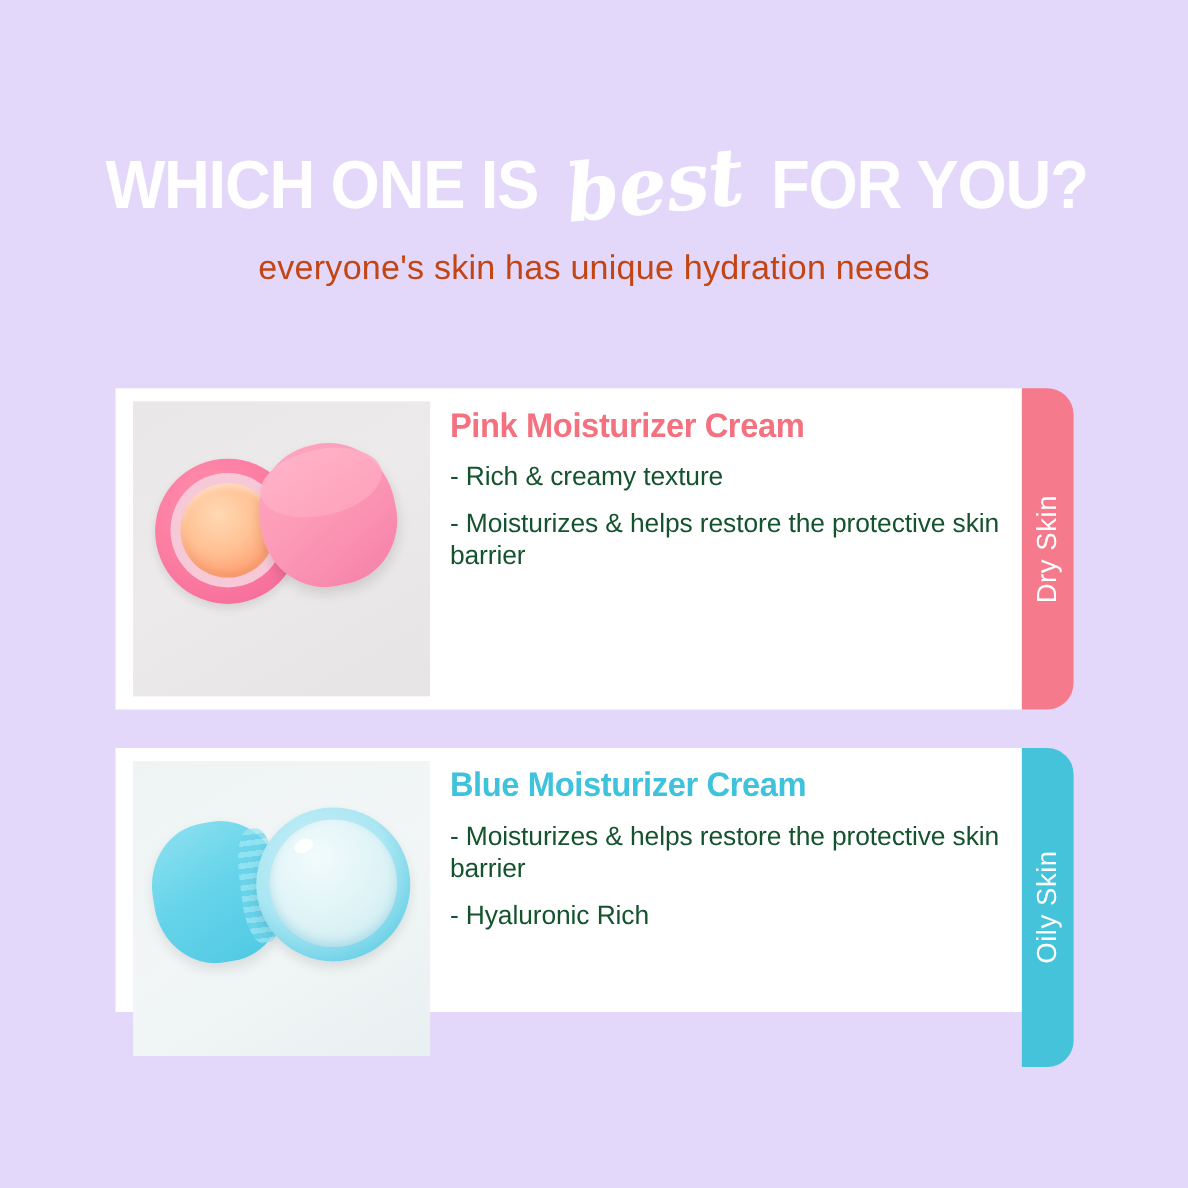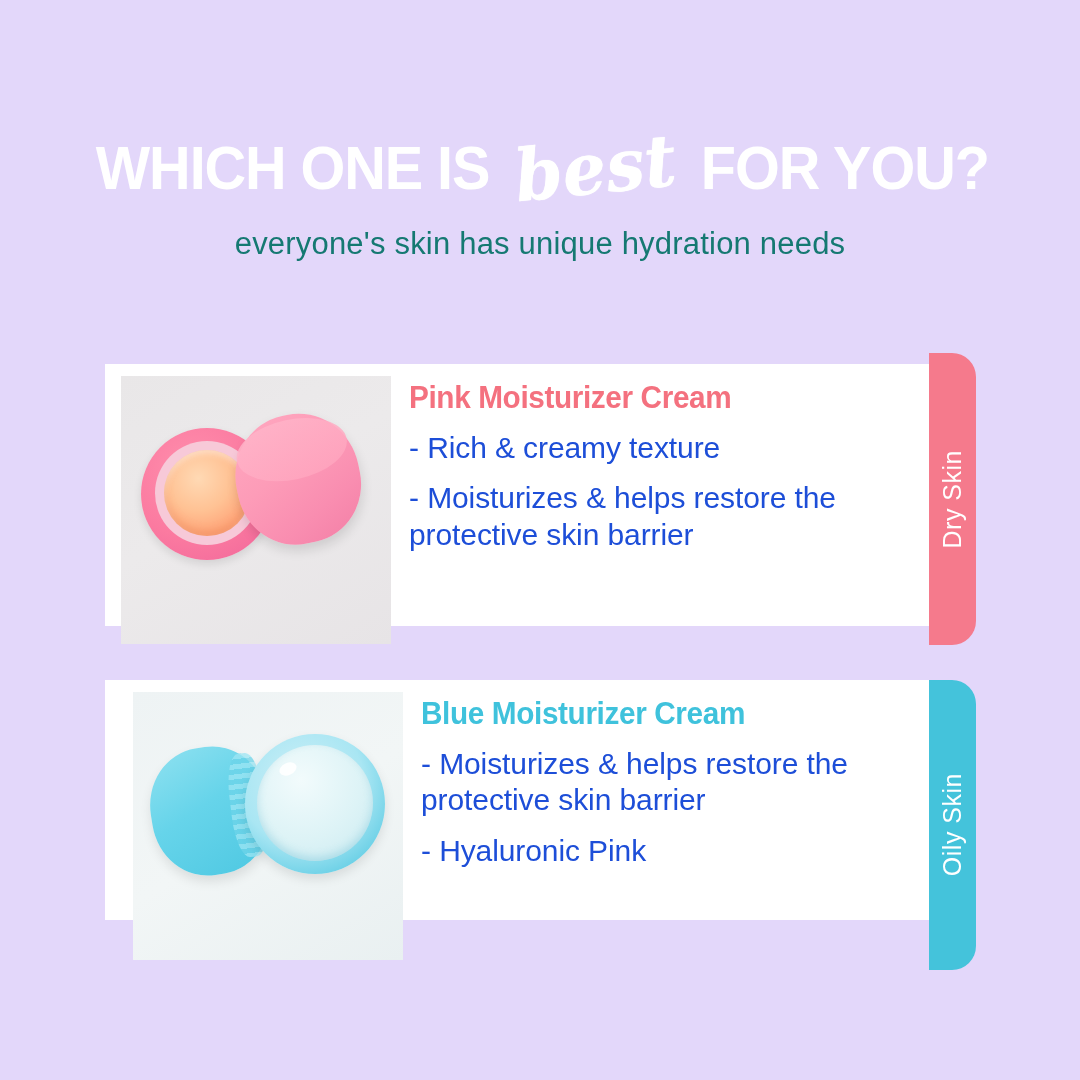--- a/index.html
+++ b/index.html
@@ -56,36 +56,36 @@
     display:inline-block;
     position:relative;
     top:4px;
     text-shadow:0 0 1px #ffffff;
   }
 
   .subtitle {
     margin-top:26px;
     font-size:31px;
     font-weight:400;
-    color:#0f766e;
+    color:#c2410c;
     letter-spacing:0.2px;
     opacity:0.97;
   }
 
   
   .card {
     position:absolute;
     left:105px;
     width:824px;
     background:#ffffff;
     display:flex;
     align-items:flex-start;
   }
-  .card-1 { top:353px; height:262px;margin-top:11px; }
-  .card-2 { top:680px; height:240px;padding-left:12px; }
+  .card-1 { top:353px; height:292px; }
+  .card-2 { top:680px; height:240px; }
 
   .photo {
     width:270px;
     height:268px;
     margin:12px 0 0 16px;
     flex:0 0 auto;
     position:relative;
     overflow:hidden;
     background:#eceaea;
   }
@@ -191,23 +191,23 @@
     letter-spacing:-0.4px;
     margin-bottom:14px;
     transform:scaleX(0.96);
     transform-origin:left center;
     white-space:nowrap;
   }
   .card-1 .card-title { color:#f4717f; }
   .card-2 .card-title { color:#3fc2dc; }
 
   .bullet {
-    font-size:30px;
+    font-size:24px;
     line-height:1.21;
-    color:#1d4ed8;
+    color:#14532d;
     margin-bottom:14px;
     letter-spacing:-0.1px;
   }
   .bullet:last-child { margin-bottom:0; }
 
   
   .tab {
     position:absolute;
     left:929px;
     width:47px;
@@ -273,20 +273,20 @@
       </div>
       <div class="bl-jar">
         <div class="bl-jar-inner">
           <div class="bl-hl"></div>
         </div>
       </div>
     </div>
     <div class="card-body">
       <div class="card-title">Blue Moisturizer Cream</div>
       <div class="bullet">- Moisturizes &amp; helps restore the protective skin barrier</div>
-      <div class="bullet">- Hyaluronic Pink</div>
+      <div class="bullet">- Hyaluronic Rich</div>
     </div>
   </div>
   <div class="tab tab-2">
     <span class="tab-label">Oily Skin</span>
   </div>
 
 </div>
 
 </body></html>

